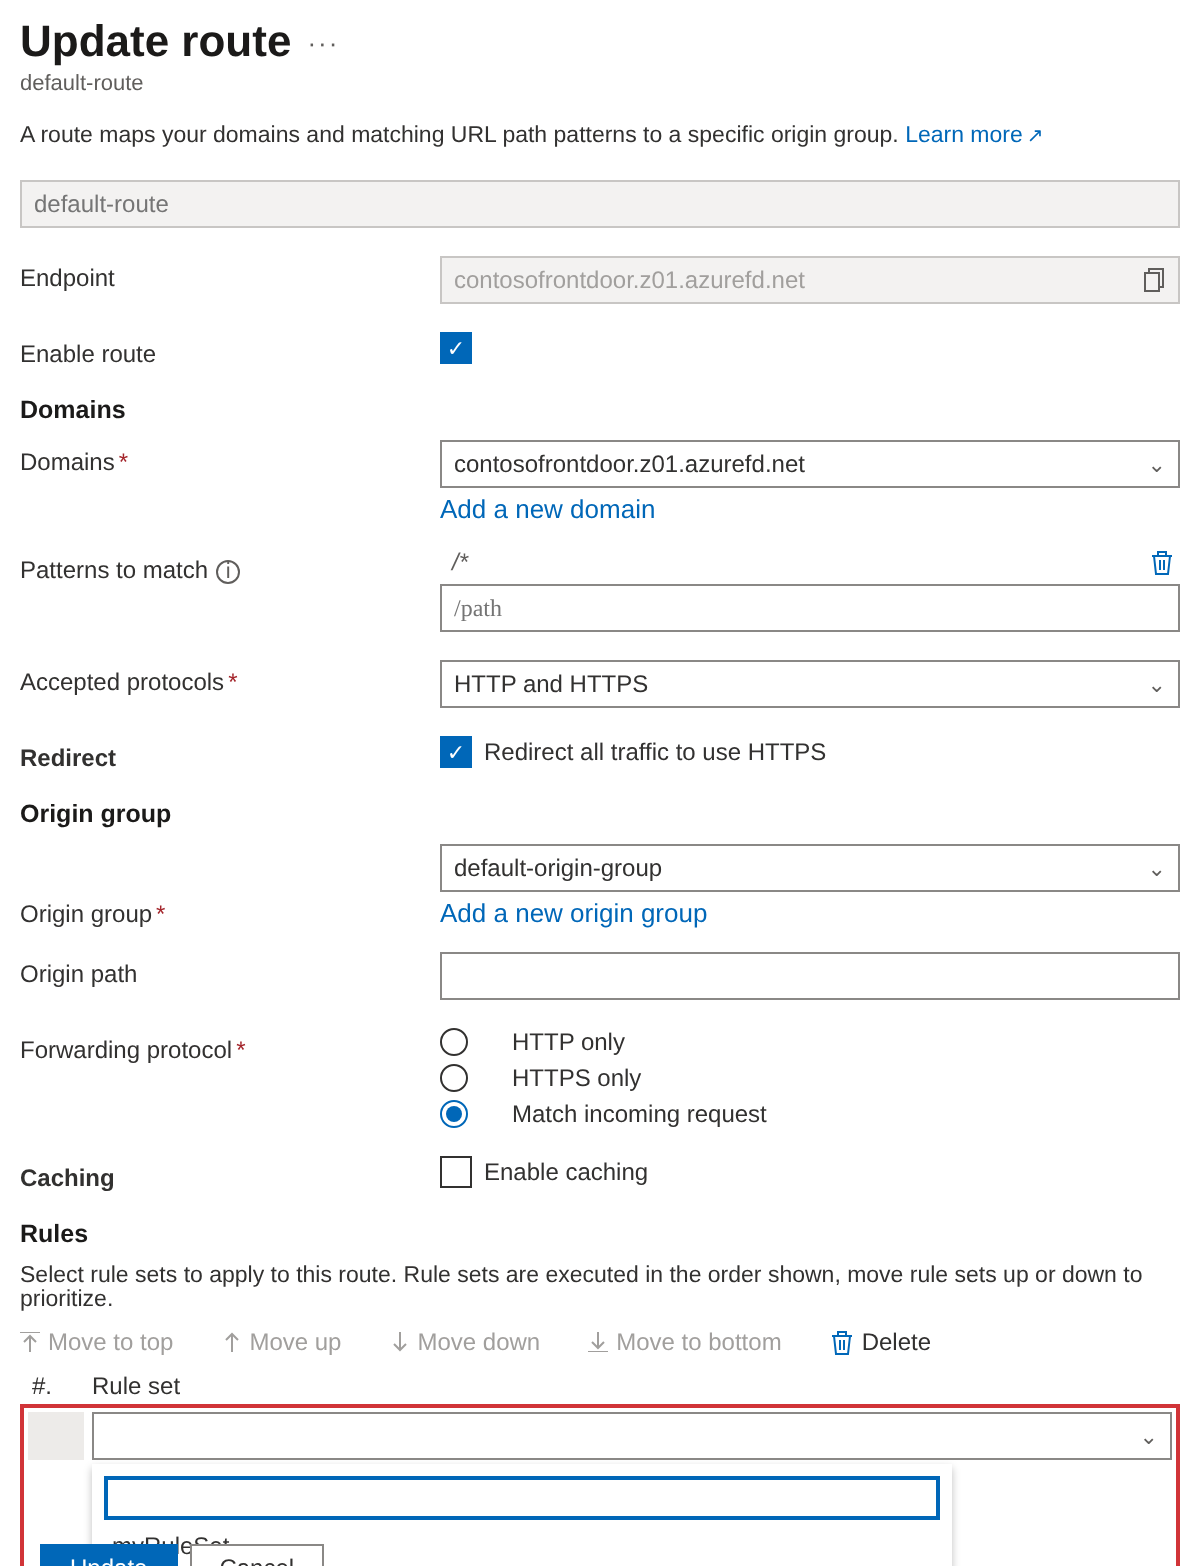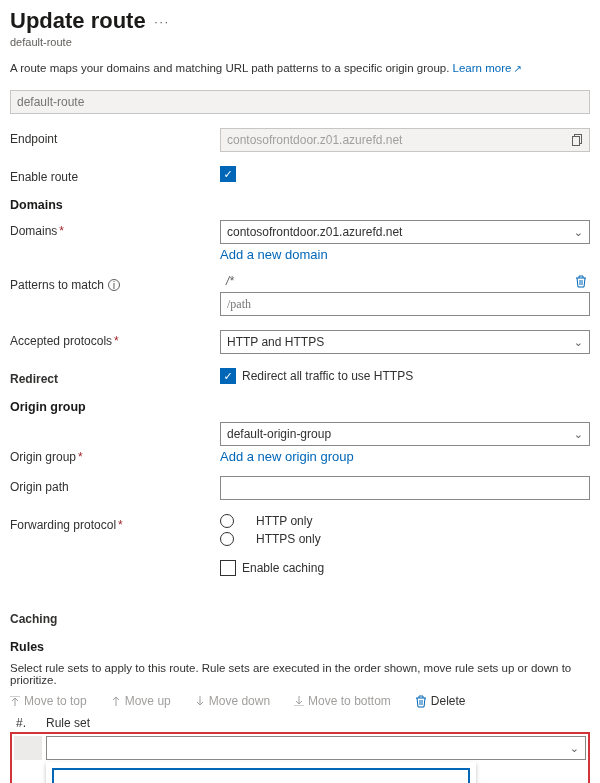--- a/index.html
+++ b/index.html
@@ -217,25 +217,29 @@
   <div class="label-col"><span>Forwarding protocol</span><span class="req">*</span></div>
   <div class="field-col radio-group">
     <div class="radio-item">
         <span class="radio"></span>
         <span>HTTP only</span>
       </div>
     <div class="radio-item">
         <span class="radio"></span>
         <span>HTTPS only</span>
       </div>
+    <div class="radio-item">
+        <span class="radio selected"></span>
+        <span>Match incoming request</span>
+      </div>
   </div>
 </div>
 
 <div class="row" style="margin-top:6px;">
-  <div class="label-col" style="font-weight:600;margin-top:48px;">Caching</div>
+  <div class="label-col" style="font-weight:600;">Caching</div>
   <div class="field-col">
     <div class="checkbox-wrap">
       <span class="checkbox"></span>
       <span>Enable caching</span>
     </div>
   </div>
 </div>
 
 <div class="section-title" style="margin-top:14px;">Rules</div>
 <div class="rules-desc">Select rule sets to apply to this route. Rule sets are executed in the order shown, move rule sets up or down to prioritize.</div>

